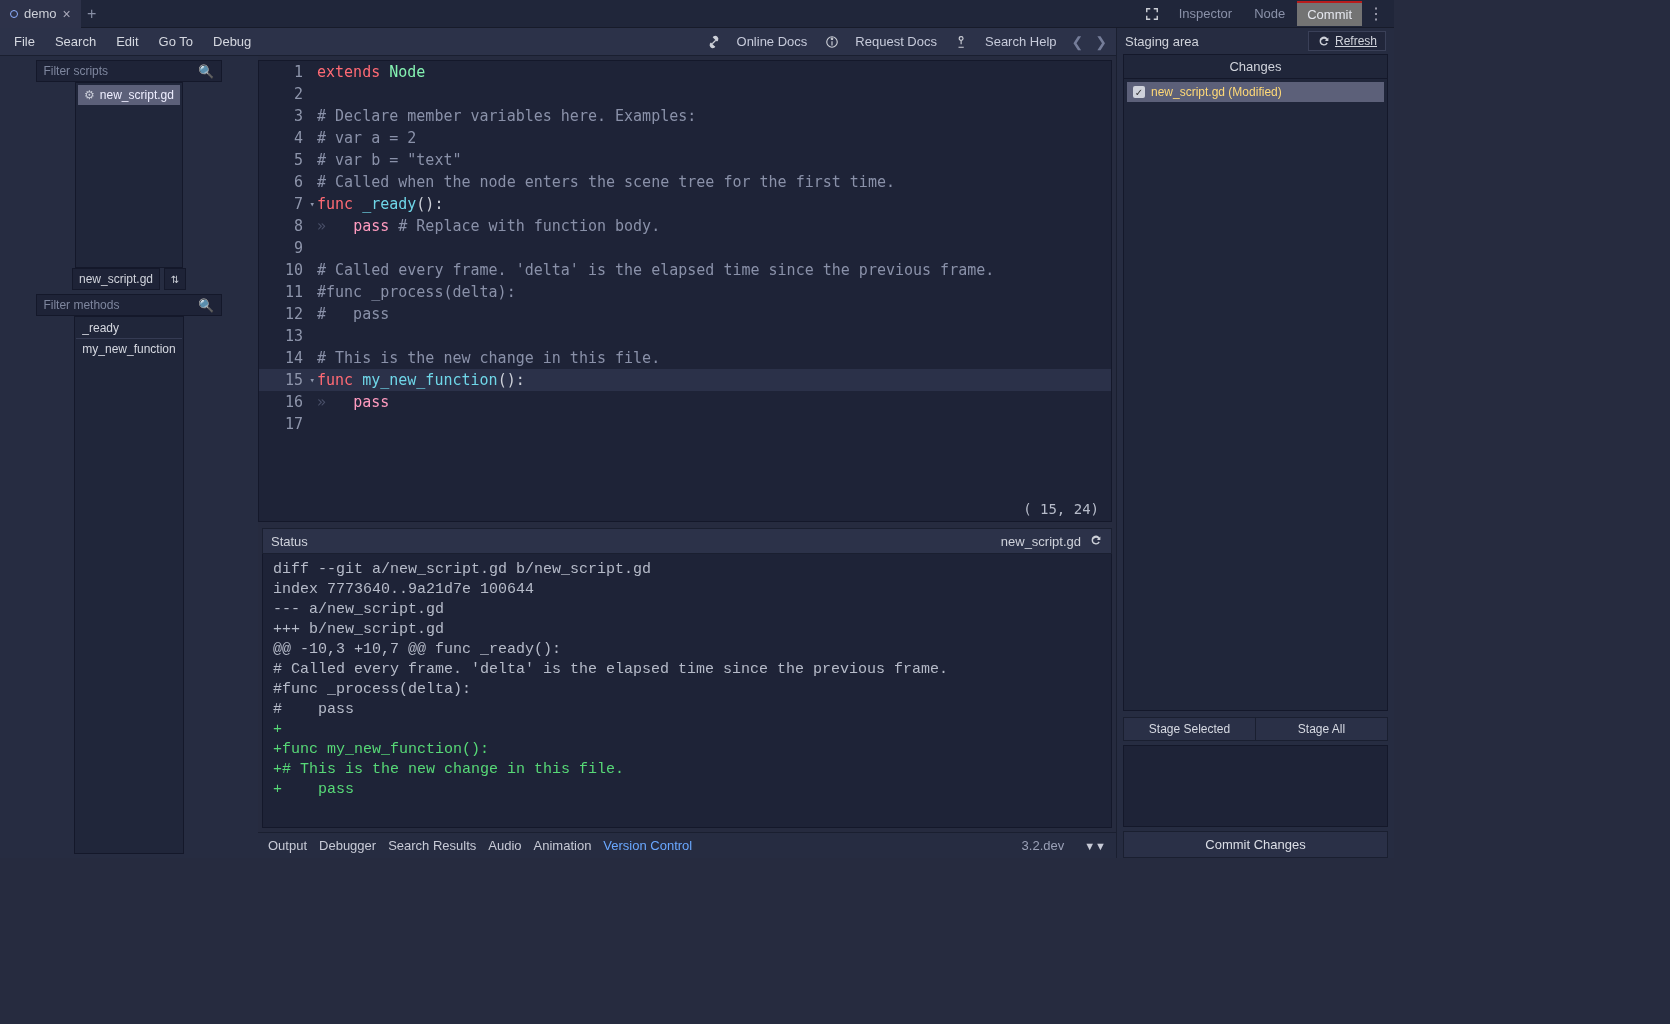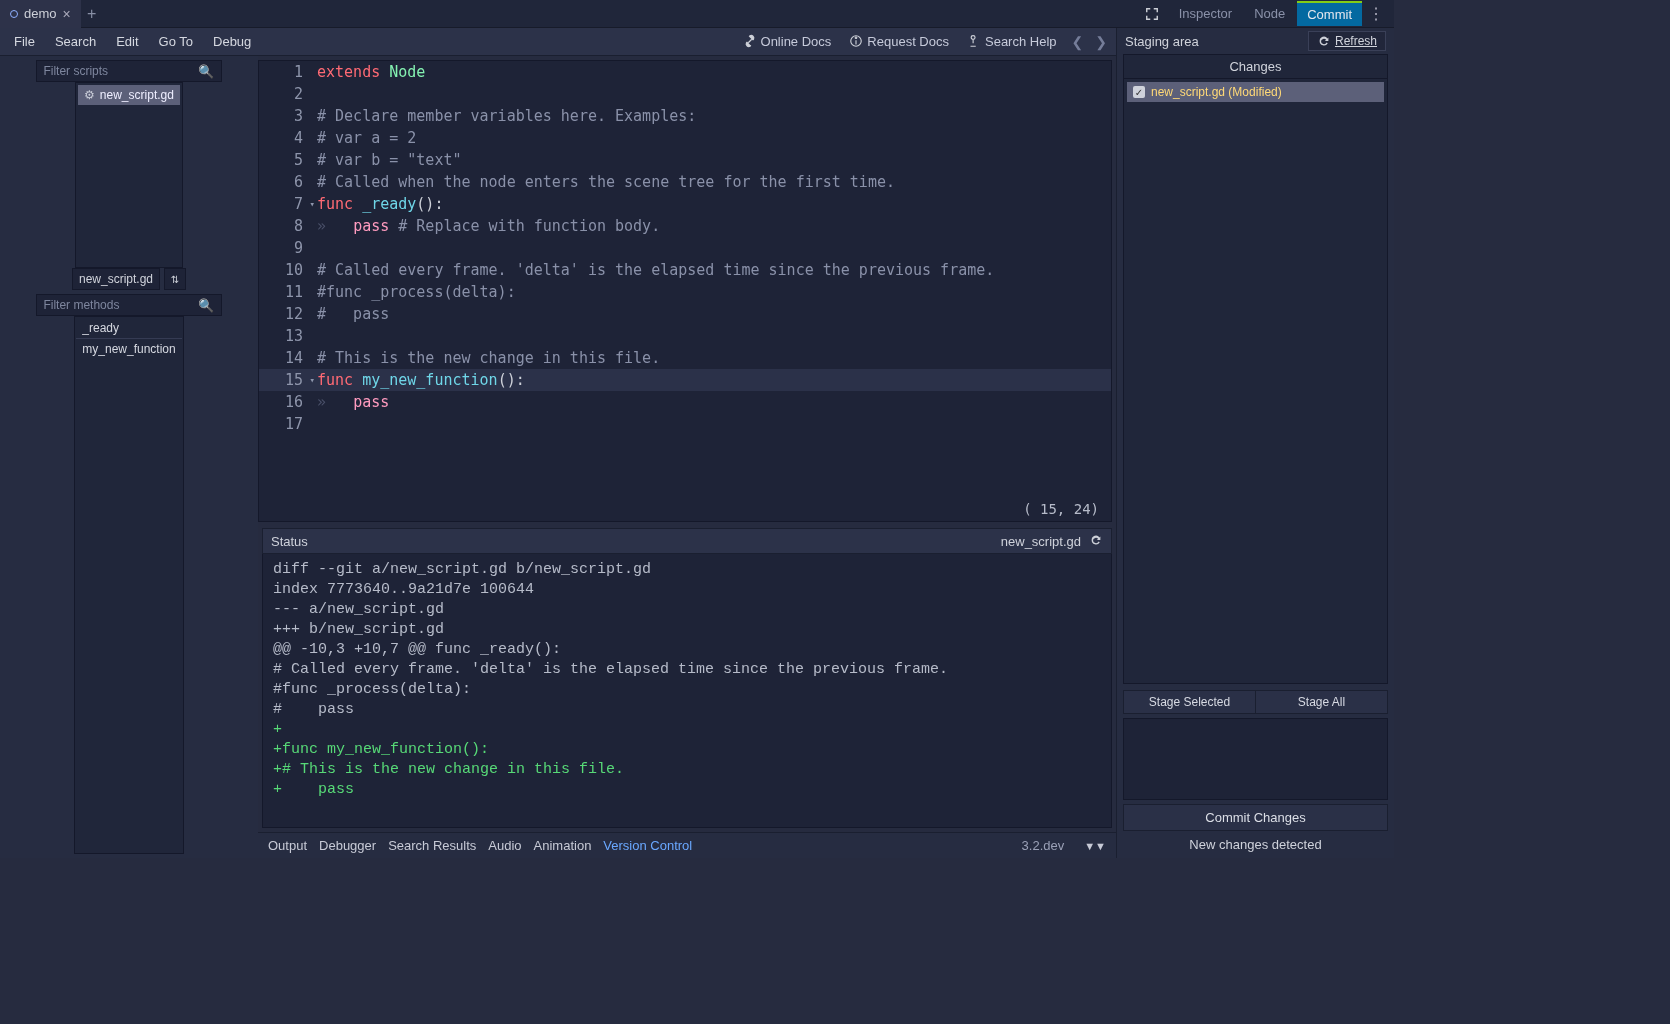--- a/index.html
+++ b/index.html
@@ -27,37 +27,37 @@
     padding: 0 10px; height: 28px;
     background: #2d3249;
   }
   .scene-tab .dot { width:8px;height:8px;border:1.5px solid #8fb0ff;border-radius:50%; }
   .scene-tab .x { color:#aab; font-size:14px; }
   .plus-tab { width:22px; text-align:center; color:#888fa5; font-size:16px; }
   .fullscreen-icon { margin-left:auto; margin-right:8px; color:#cdd0d8; display:flex; }
   
   .right-dock-tabs { display:flex; align-items:center; gap:2px; height:28px; padding:0 6px 0 2px; }
   .dock-tab { padding:4px 10px; color:#8a91a9; }
-  .dock-tab.active { background:#0369a1; color:#e5e7ee; border-top:2px solid #84cc16; }
+  .dock-tab.active { background:#737373; color:#e5e7ee; border-top:2px solid #b91c1c; }
   .vdots { color:#aab; padding:0 4px; font-size:16px; }
   
   
   .main { flex:1; display:flex; min-height:0; }
   .left { flex:1; display:flex; flex-direction:column; min-width:0; }
   .right { width:278px; background:#262c41; border-left:1px solid #1a1f30; display:flex; flex-direction:column; }
   
   
   .menubar {
     height: 28px; display:flex; align-items:center;
     background:#2c3249; border-bottom:1px solid #1a1f30;
     padding:0 6px; gap:4px;
   }
   .menubar .item { padding:4px 8px; color:#d5d8e0; }
   .menubar .help-links { margin-left:auto; display:flex; gap:6px; align-items:center; color:#c6cada; }
-  .help-links .link { display:flex; align-items:flex-start; gap:4px; padding:4px 6px; }
+  .help-links .link { display:flex; align-items:center; gap:16px; padding:4px 6px; }
   .nav-arrow { color:#757d99; padding:0 3px; font-size:14px; }
   
   
   .workspace { flex:1; display:flex; min-height:0; }
   .sidebar { width:258px; background:#262c41; display:flex; flex-direction:column; padding:0 4px 4px 4px;align-items:center; }
   
   .filterbox { display:flex; align-items:center; background:#1e2337; border:1px solid #14182a; height:22px; padding:0 6px; margin-top:4px; }
   .filterbox input { flex:1; background:transparent; border:none; color:#fff; font-size:12px; outline:none; }
   .filterbox input::placeholder { color:#7e869e; }
   .filterbox .mag { color:#cdd0d8; font-size:13px; }
@@ -346,15 +346,14 @@
           <span class="change-name">new_script.gd (Modified)</span>
         </div>
       </div>
     </div>
     <div class="stage-buttons">
       <div class="btn">Stage Selected</div>
       <div class="btn">Stage All</div>
     </div>
     <div class="commit-msg"></div>
     <div class="commit-btn">Commit Changes</div>
-    <div class="commit-status">New changes detected</div>
   </div>
 </div>
 
 </body></html>

